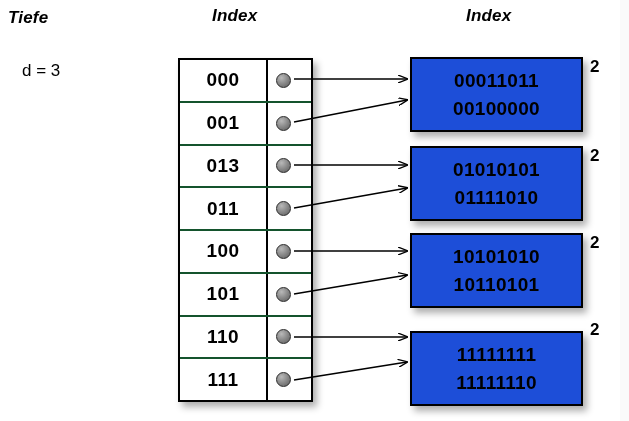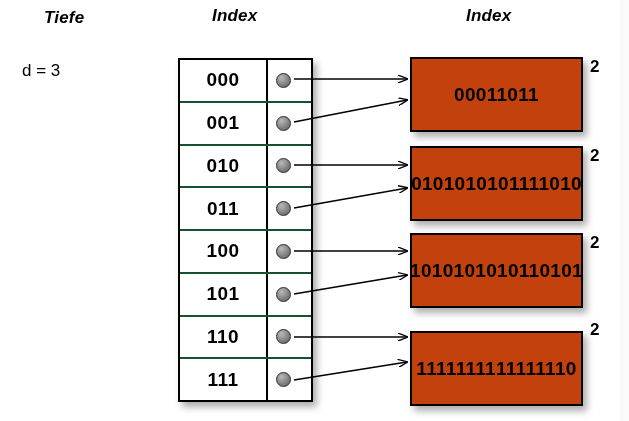--- a/index.html
+++ b/index.html
@@ -34,21 +34,21 @@
 
   .col-header {
     position: absolute;
     font-style: italic;
     font-weight: bold;
     font-size: 17px;
     color: #000000;
     letter-spacing: 0.2px;
     white-space: nowrap;
   }
-  #header-tiefe { left: 8px;  top: 8px; margin-left: 36px; }
+  #header-tiefe { left: 8px;  top: 8px; }
   #header-index { left: 212px; top: 6px; }
   #header-seiten { left: 466px; top: 6px; }
 
   #depth-value {
     position: absolute;
     left: 22px;
     top: 61px;
     font-size: 17px;
     font-weight: normal;
     color: #000000;
@@ -106,26 +106,26 @@
     border: 1px solid #2b2b2b;
     box-sizing: border-box;
   }
 
   
   .page-box {
     position: absolute;
     left: 410px;
     width: 173px;
     height: 75px;
-    background: #c2410c;
+    background: #1d4ed8;
     border: 2px solid #000000;
     box-sizing: border-box;
     box-shadow: 4px 5px 7px rgba(0,0,0,0.32);
     display: flex;
-    flex-direction: row;
+    flex-direction: column;
     align-items: center;
     justify-content: center;
   }
   .page-line {
     font-size: 19px;
     font-weight: bold;
     color: #000000;
     line-height: 1.45;
     letter-spacing: 0.3px;
   }
@@ -179,21 +179,21 @@
     </div>
 
     <div class="index-row">
       <div class="index-key">001</div>
       <div class="index-ptr">
         <span class="ptr-dot"></span>
       </div>
     </div>
 
     <div class="index-row">
-      <div class="index-key">010</div>
+      <div class="index-key">013</div>
       <div class="index-ptr">
         <span class="ptr-dot"></span>
       </div>
     </div>
 
     <div class="index-row">
       <div class="index-key">011</div>
       <div class="index-ptr">
         <span class="ptr-dot"></span>
       </div>
@@ -242,20 +242,21 @@
       <path d="M294,208 L407,188"></path>
       <path d="M294,251 L407,251"></path>
       <path d="M294,294 L407,275"></path>
       <path d="M294,337 L407,337"></path>
       <path d="M294,380 L407,362"></path>
     </g>
   </svg>
 
   <div class="page-box" id="page-box-0">
     <div class="page-line">00011011</div>
+    <div class="page-line">00100000</div>
   </div>
   <div class="page-count" id="page-count-0">2</div>
 
   <div class="page-box" id="page-box-1">
     <div class="page-line">01010101</div>
     <div class="page-line">01111010</div>
   </div>
   <div class="page-count" id="page-count-1">2</div>
 
   <div class="page-box" id="page-box-2">

